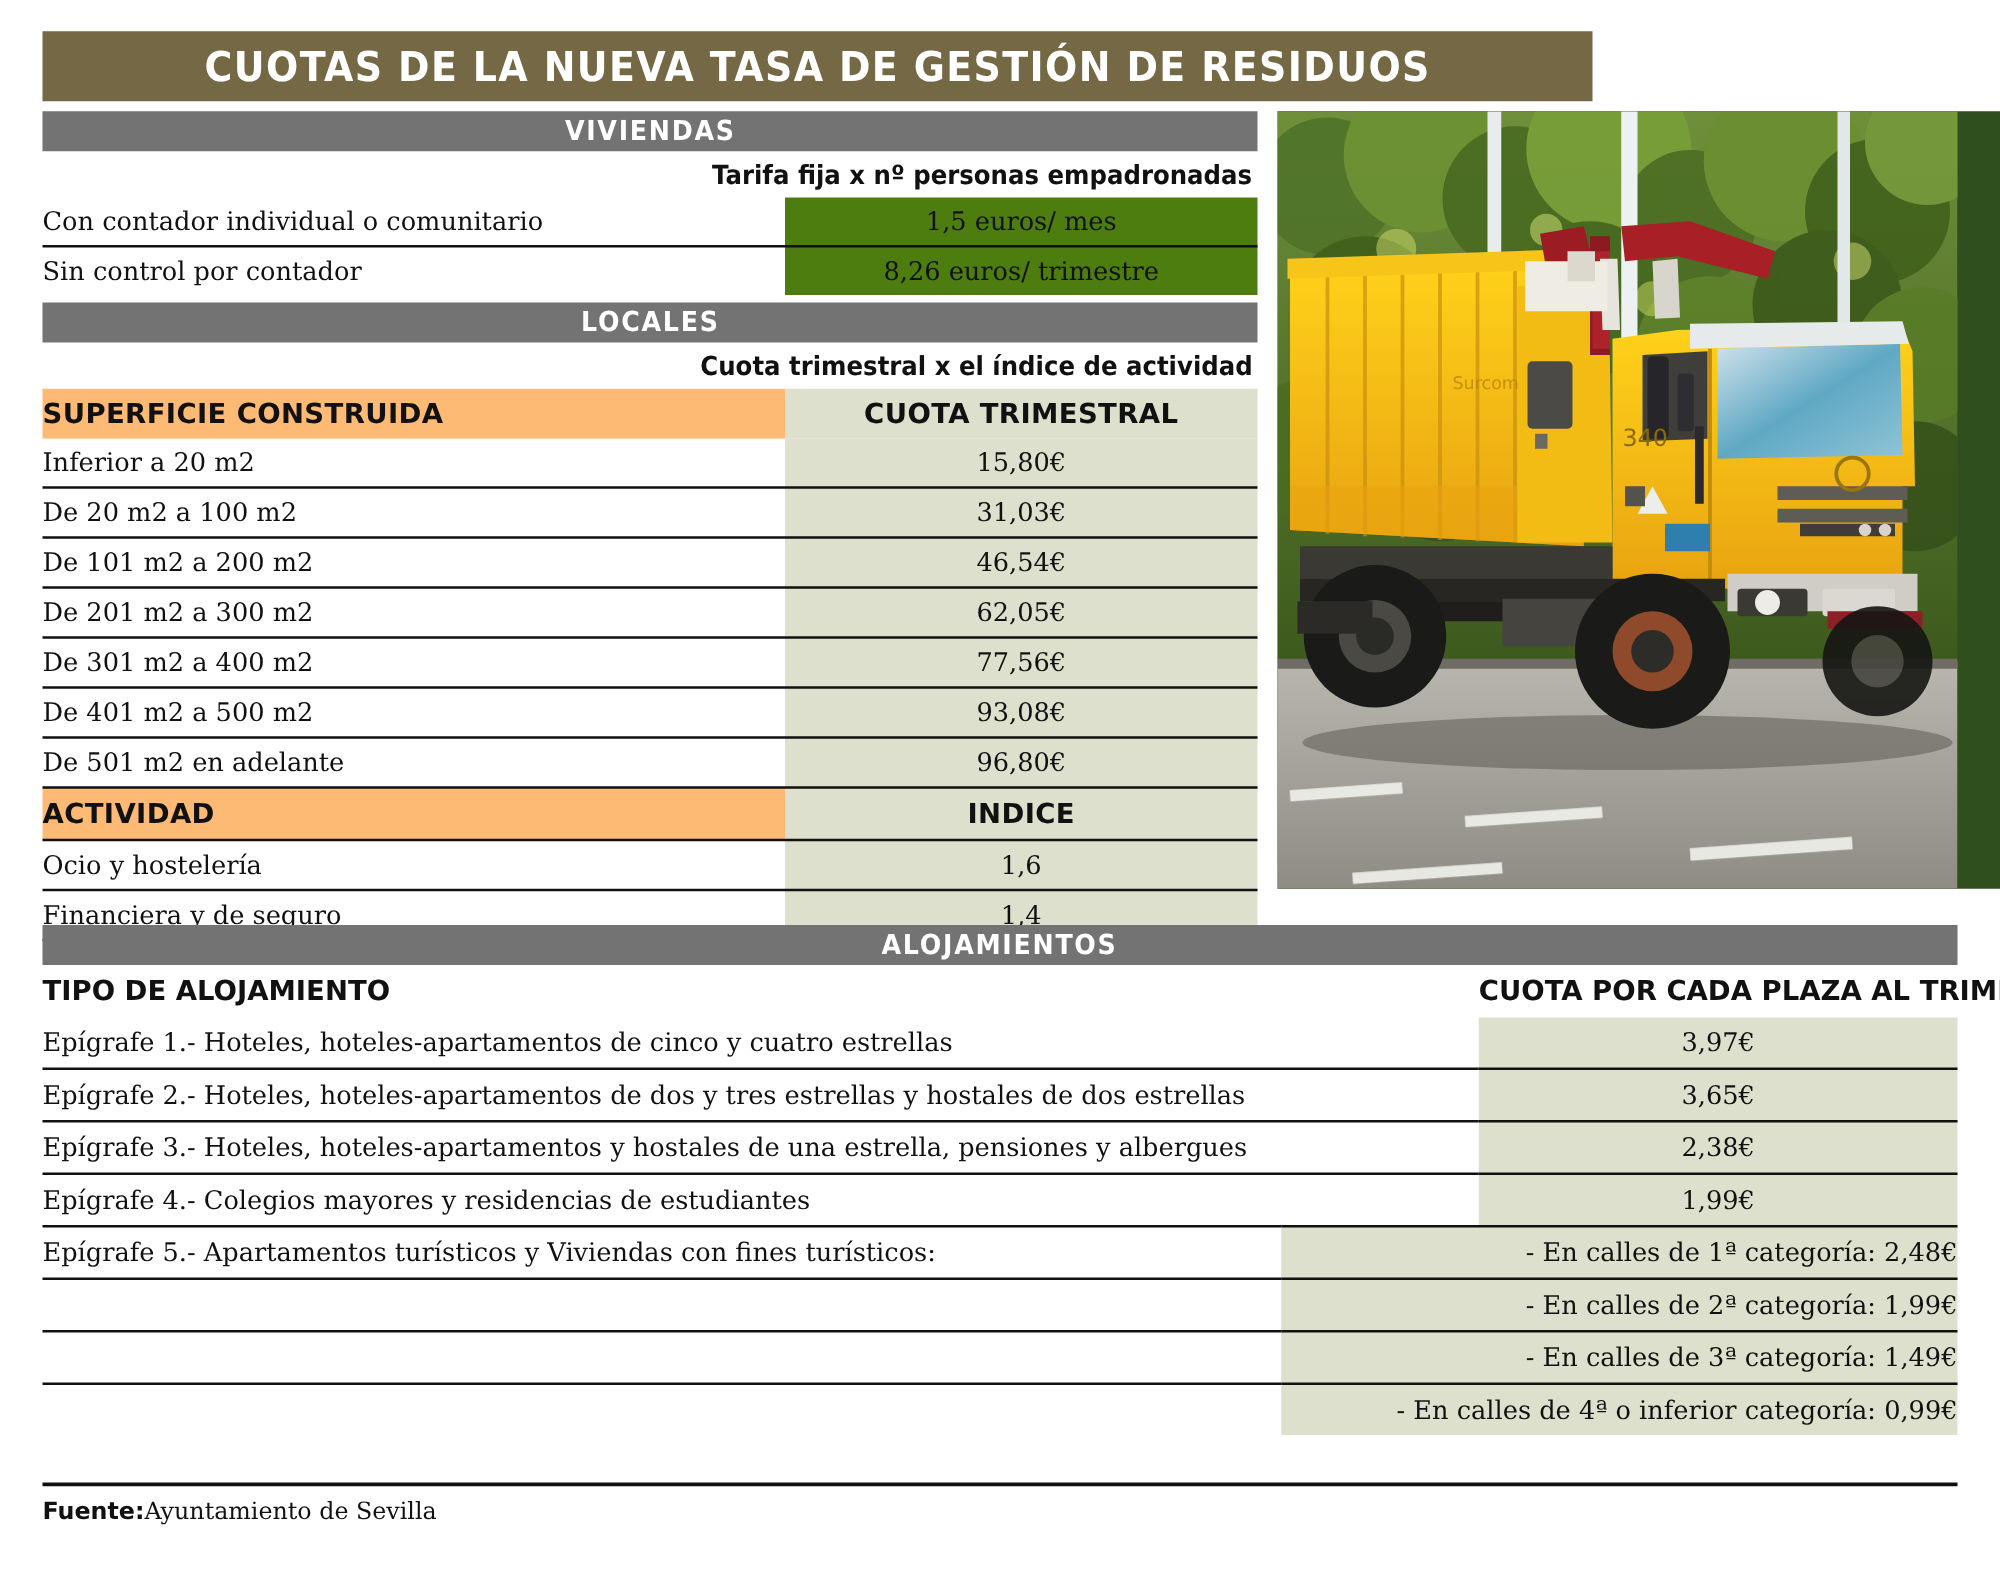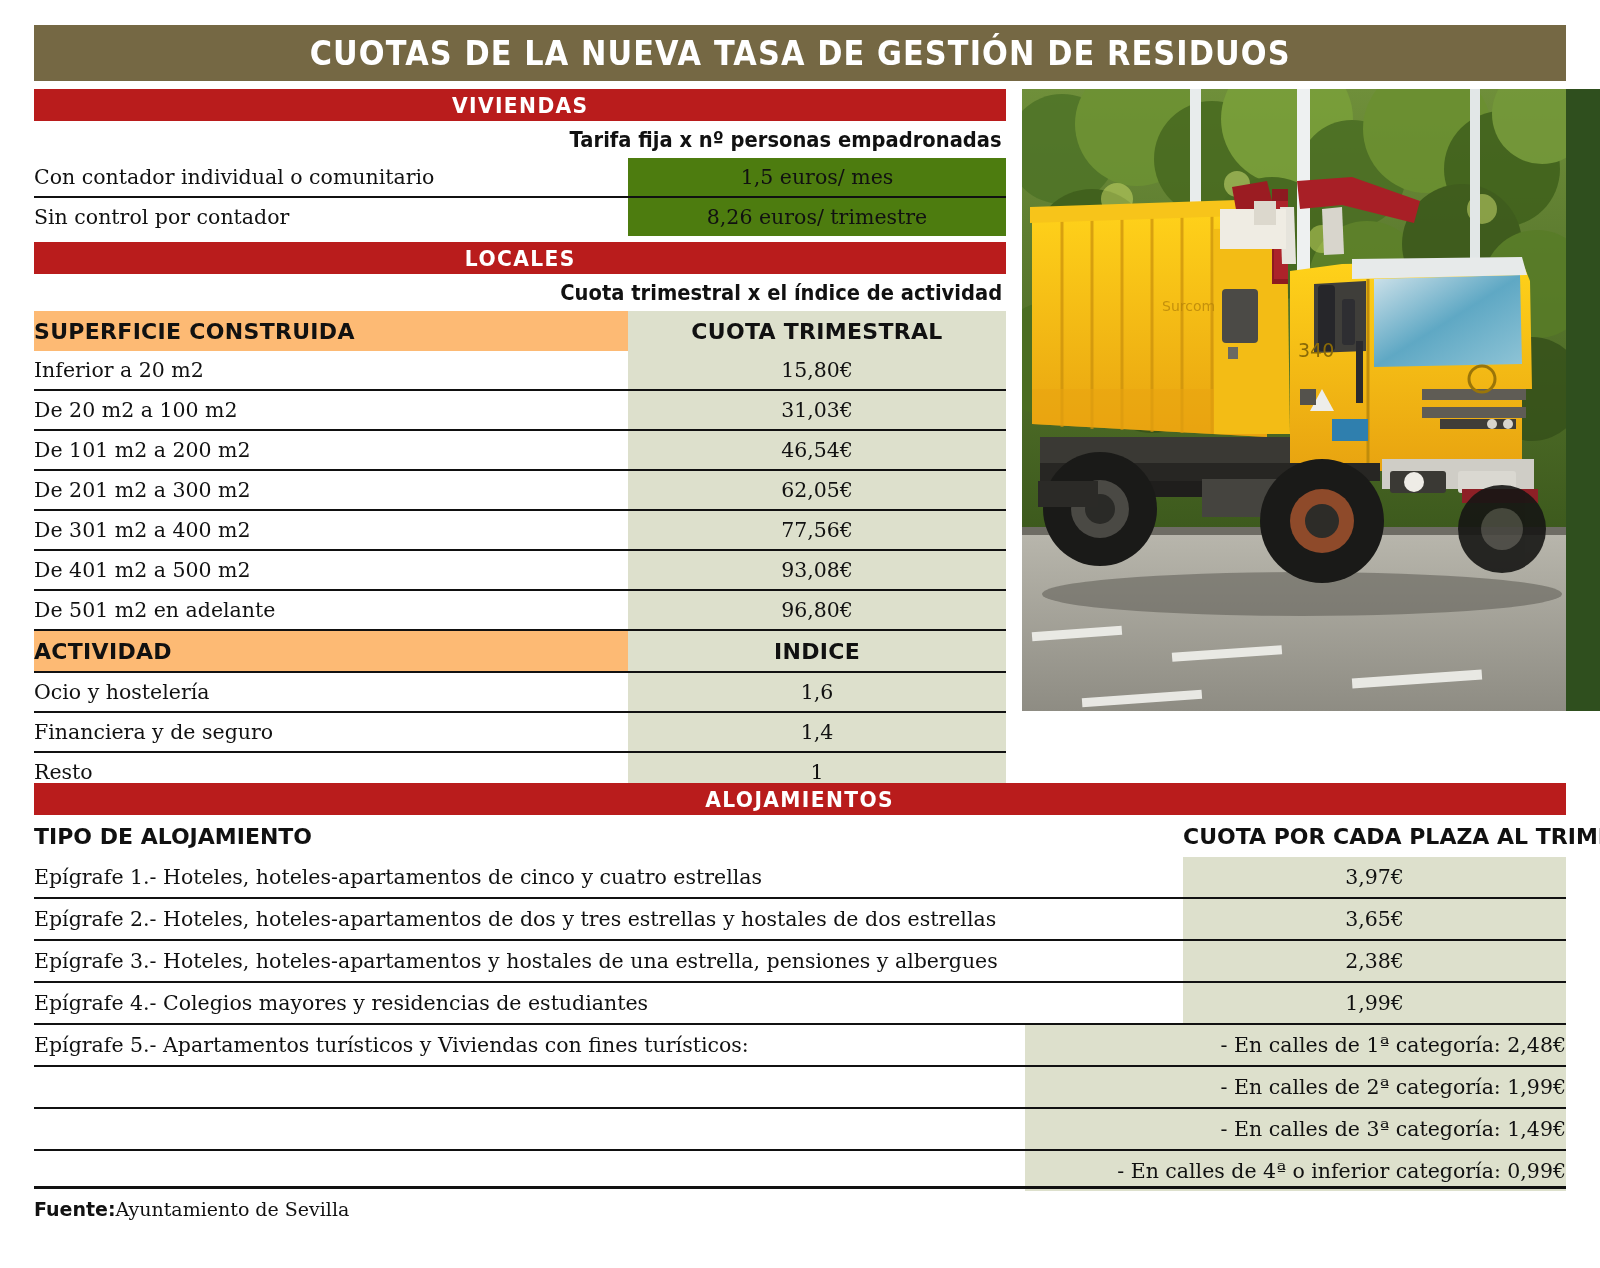--- a/index.html
+++ b/index.html
@@ -14,21 +14,21 @@
     color: #111111;
     position: relative;
     overflow: hidden;
   }
 
   
   .title-bar {
     position: absolute;
     left: 34px;
     top: 25px;
-    width: 1532px;
+    width: 1240px;
     height: 56px;
     background: #756844;
     display: flex;
     align-items: center;
     justify-content: center;
   }
   .title-bar .title-text {
     color: #ffffff;
     font-family: "DejaVu Sans", sans-serif;
     font-weight: 700;
@@ -41,21 +41,21 @@
   
   .left-col {
     position: absolute;
     left: 34px;
     top: 89px;
     width: 972px;
   }
 
   
   .section-bar {
-    background: #b91c1c;
+    background: #737373;
     height: 32px;
     display: flex;
     align-items: center;
     justify-content: center;
     margin: 0;
   }
   .section-bar .section-label {
     color: #ffffff;
     font-family: "DejaVu Sans", sans-serif;
     font-weight: 700;
@@ -137,21 +137,21 @@
     height: 622px;
     overflow: hidden;
     background: #2f4f1e;
   }
   .photo svg { display: block; }
 
   
   .aloja {
     position: absolute;
     left: 34px;
-    top: 783px;
+    top: 740px;
     width: 1532px;
   }
   .atable {
     width: 100%;
     border-collapse: collapse;
     table-layout: fixed;
   }
   .atable td { padding: 0; }
   .a-hdr-left {
     font-family: "DejaVu Sans", sans-serif;

